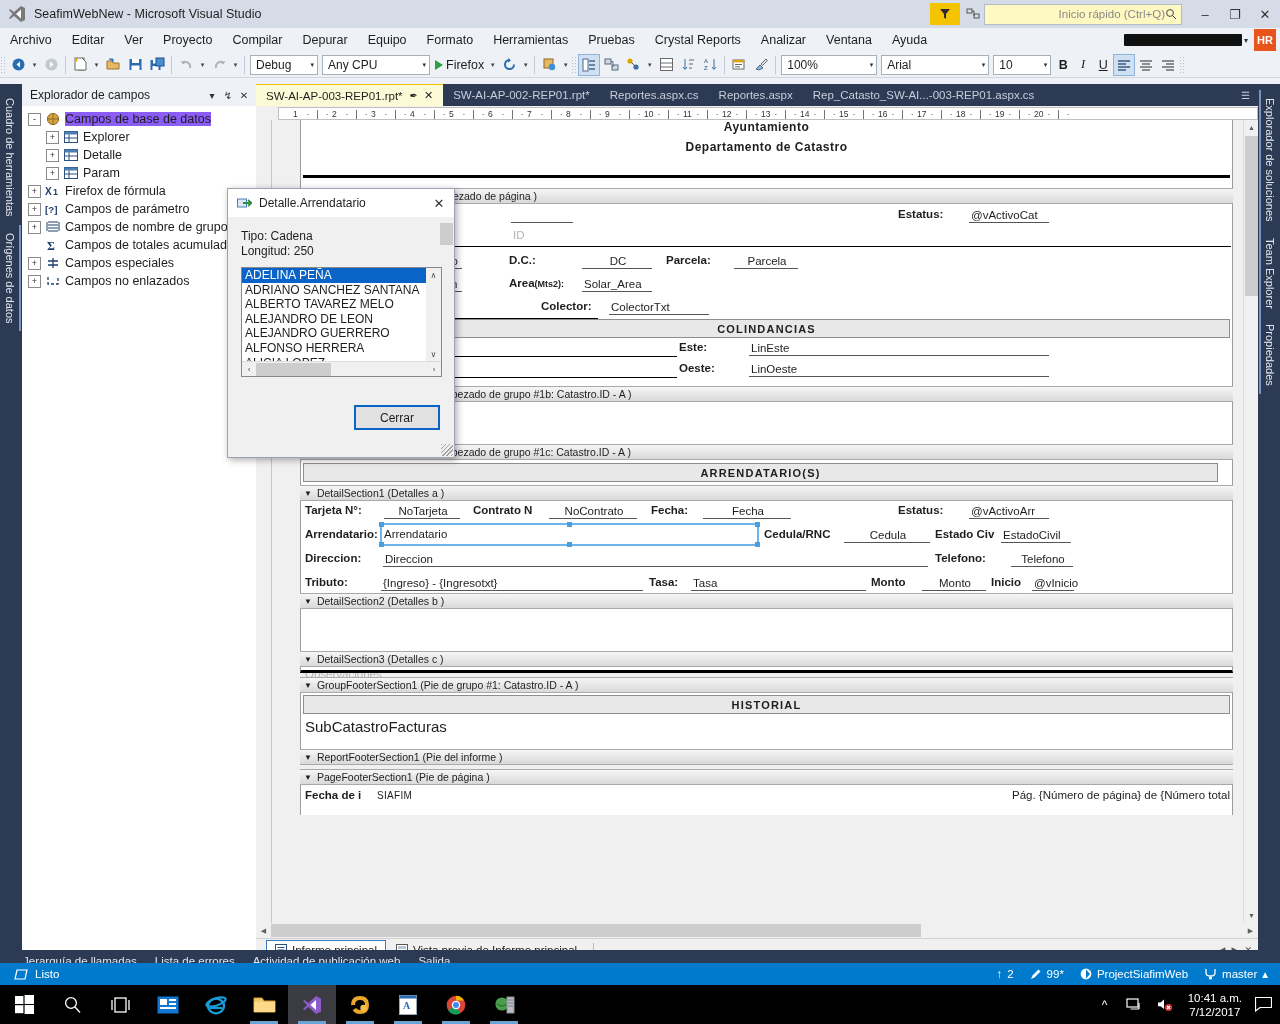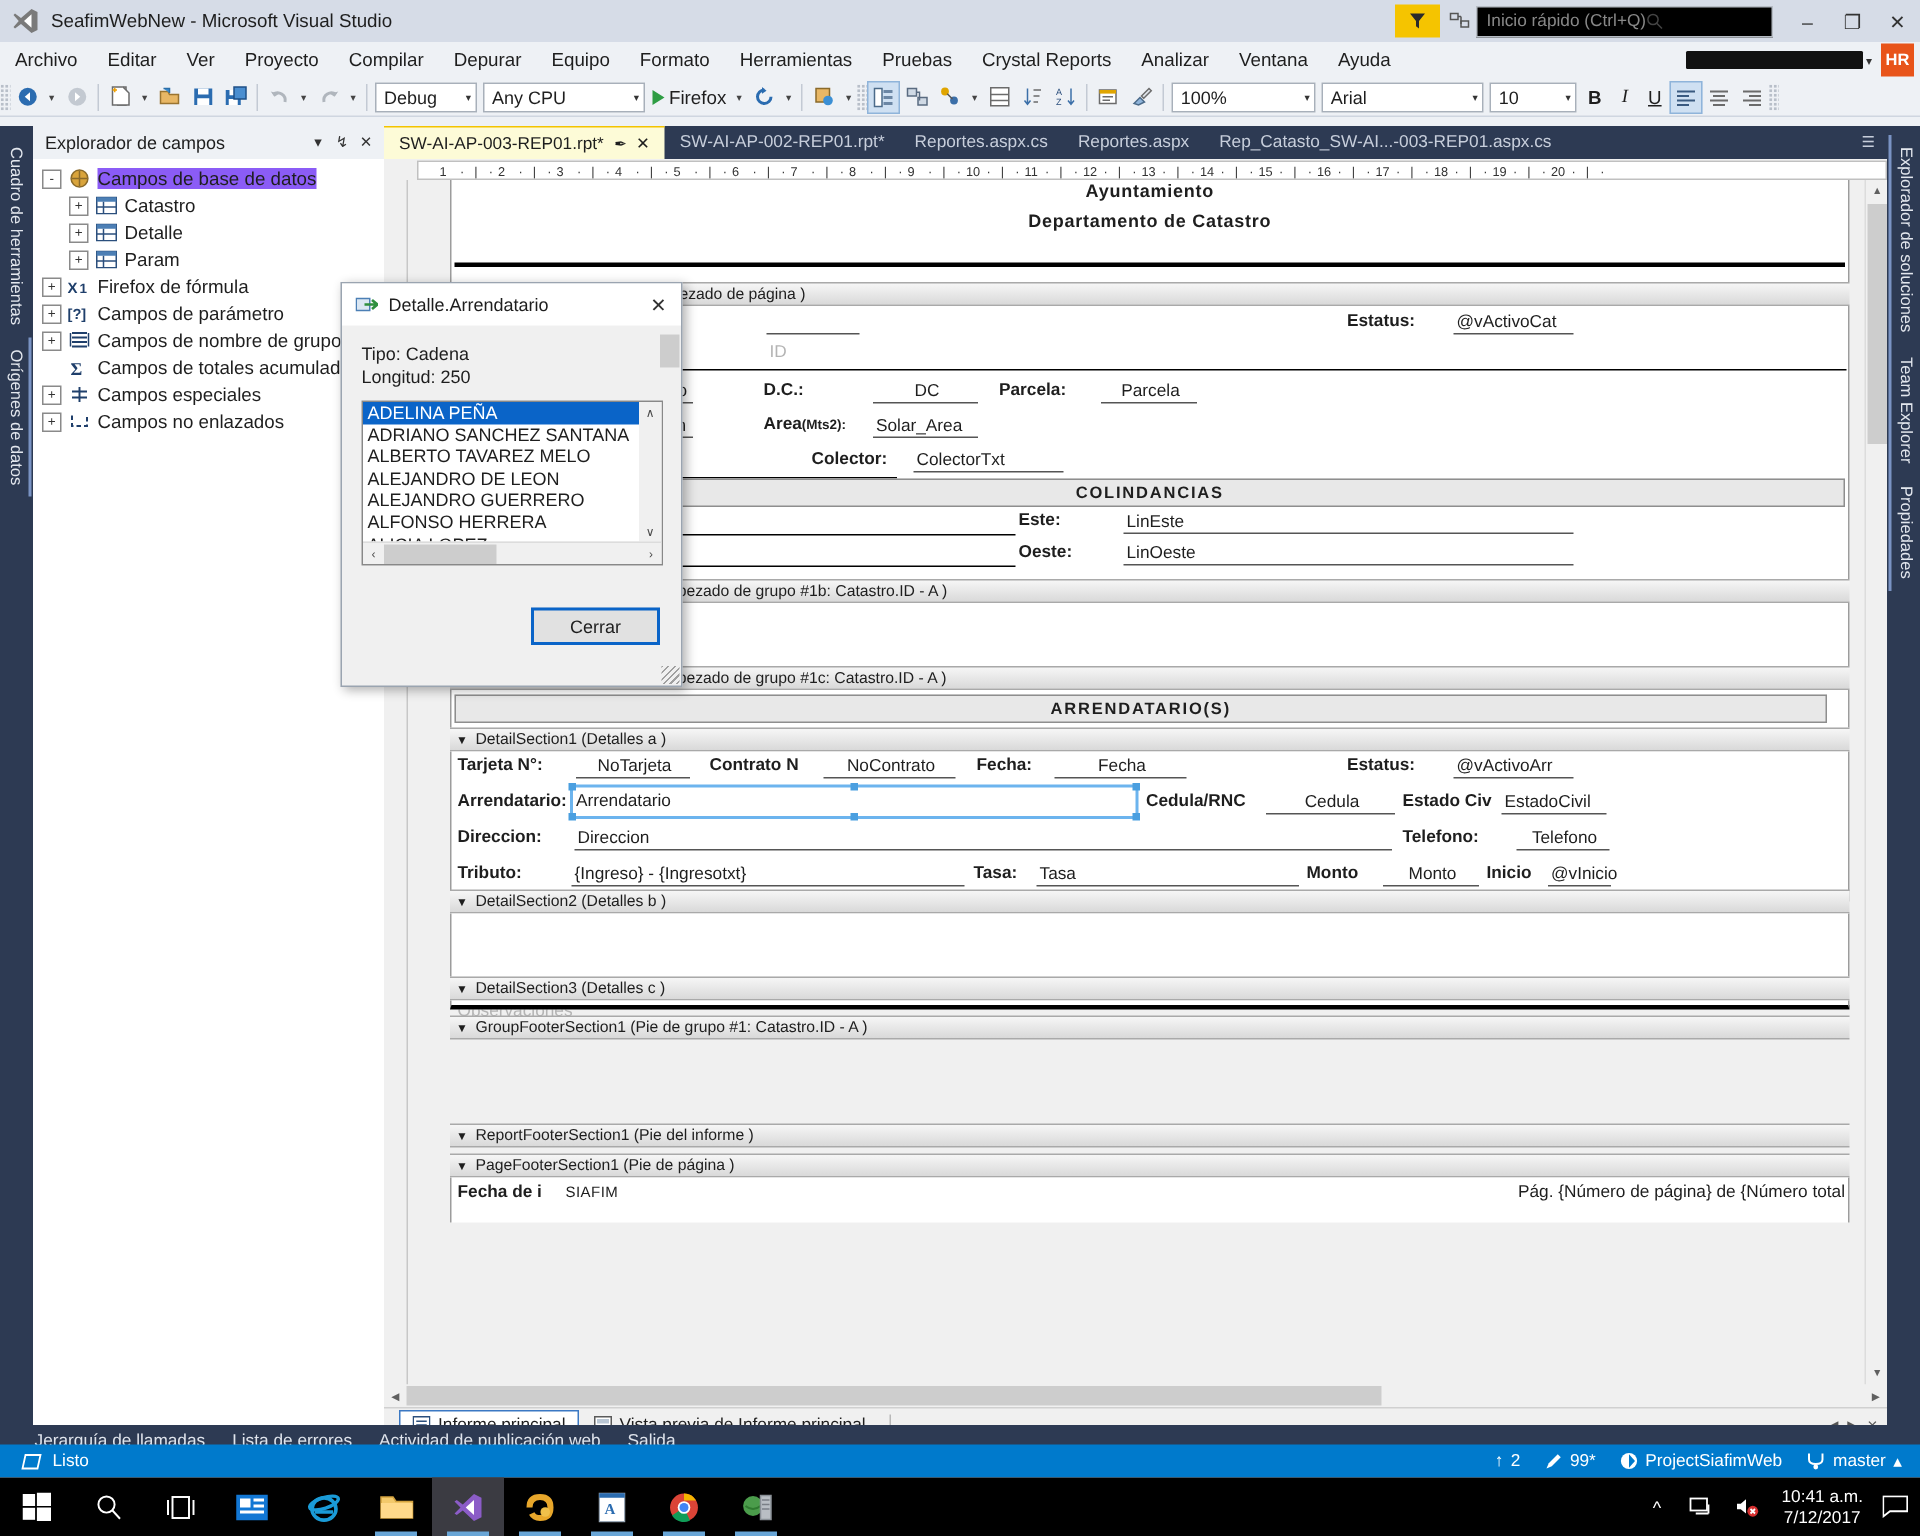--- a/index.html
+++ b/index.html
@@ -22,22 +22,22 @@
   }
   .vs-logo svg{display:block;}
   .title-text{font-size:12.5px;color:#1e1e1e;}
   .title-right{position:absolute;right:0;top:0;height:28px;display:flex;align-items:center;}
   .feedback-btn{
     width:30px;height:22px;background:#f5c400;display:flex;align-items:center;justify-content:center;
     margin-right:2px;
   }
   .settings-ico{width:22px;height:22px;display:flex;align-items:center;justify-content:center;}
   .quick-launch{
-    width:198px;height:21px;background:#000000;border:1px solid #b6bcc4;
-    display:flex;align-items:center;justify-content:flex-start;padding:0 4px 0 6px;
+    width:198px;height:21px;background:#fef9c3;border:1px solid #b6bcc4;
+    display:flex;align-items:center;justify-content:flex-end;padding:0 4px 0 6px;
     margin-right:8px;
   }
   .quick-launch span{font-size:11.5px;color:#888;}
   .win-btn{width:30px;height:28px;display:flex;align-items:center;justify-content:center;font-size:13px;color:#333;}
 
   
   .menubar{height:24px;background:#eef1f5;display:flex;align-items:center;position:relative;}
   .menu-item{padding:0 10px;font-size:12.5px;line-height:24px;color:#1e1e1e;white-space:nowrap;}
   .account{position:absolute;right:0;top:0;height:24px;display:flex;align-items:center;}
   .acct-name{
@@ -481,21 +481,21 @@
       </div>
       <div class="tnode indent1">
         <span class="exp">+</span>
         <span class="ti">
             <svg width="14" height="12" viewBox="0 0 14 12">
               <rect x="0.5" y="0.5" width="13" height="11" fill="#fff" stroke="#2b4f7d"></rect>
               <rect x="0.5" y="0.5" width="13" height="3" fill="#4c7fb5"></rect>
               <path d="M5 3.5 V11.5 M0.5 7 H13.5" stroke="#2b4f7d"></path>
             </svg>
           </span>
-        <span class="lbl">Catastro</span>
+        <span class="lbl">Explorer</span>
       </div>
       <div class="tnode indent1">
         <span class="exp">+</span>
         <span class="ti">
             <svg width="14" height="12" viewBox="0 0 14 12">
               <rect x="0.5" y="0.5" width="13" height="11" fill="#fff" stroke="#2b4f7d"></rect>
               <rect x="0.5" y="0.5" width="13" height="3" fill="#4c7fb5"></rect>
               <path d="M5 3.5 V11.5 M0.5 7 H13.5" stroke="#2b4f7d"></path>
             </svg>
           </span>
@@ -850,20 +850,24 @@
               <span>DetailSection3 (Detalles c )</span>
             </div>
 
             <div style="position:absolute;left:22px;right:10px;top:547px;height:6px;background:#fff;border-left:1px solid #9c9c9c;border-right:1px solid #9c9c9c;border-bottom:3px solid #000;"></div>
 
             <div class="sect-band" style="position:absolute;left:22px;right:10px;top:557px;">
               <span class="tri">▼</span>
               <span>GroupFooterSection1 (Pie de grupo #1: Catastro.ID - A )</span>
             </div>
 
+            <div class="sect-body" style="position:absolute;left:22px;right:10px;top:573px;height:56px;">
+              <div class="bandtitle" style="position:absolute;left:1px;right:1px;top:2px;">HISTORIAL</div>
+              <div class="fld" style="left:4px;top:25px;font-size:15px;">SubCatastroFacturas</div>
+            </div>
             <div class="sect-band" style="position:absolute;left:22px;right:10px;top:629px;">
               <span class="tri">▼</span>
               <span>ReportFooterSection1 (Pie del informe  )</span>
             </div>
             <div class="sect-band" style="position:absolute;left:22px;right:10px;top:649px;">
               <span class="tri">▼</span>
               <span>PageFooterSection1 (Pie de página  )</span>
             </div>
 
             <div class="sect-body" style="position:absolute;left:22px;right:10px;top:665px;height:30px;">

